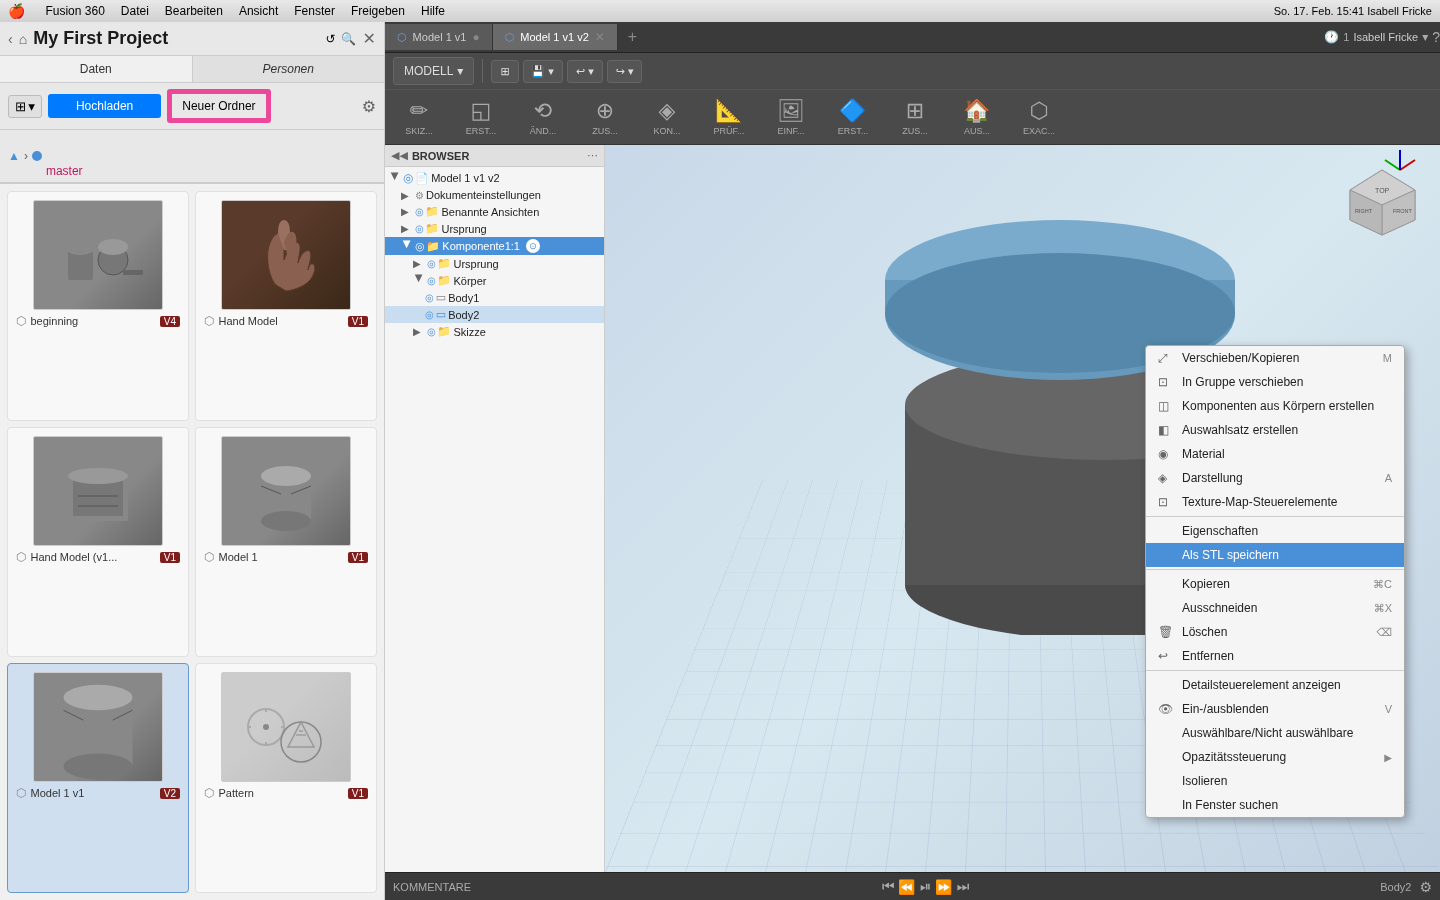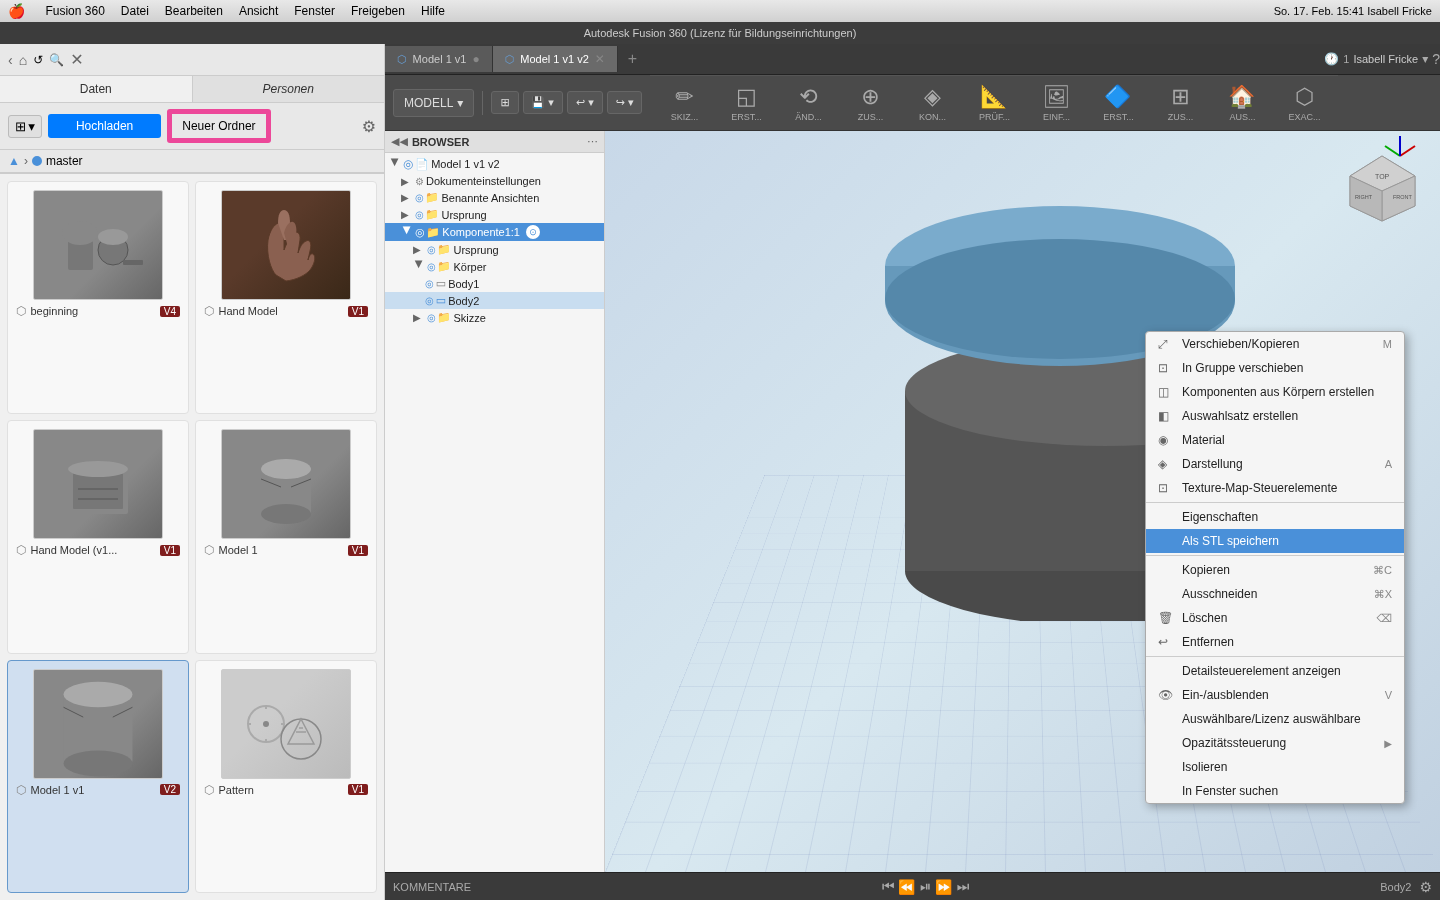--- a/index.html
+++ b/index.html
@@ -106,21 +106,21 @@
       align-items: center;
       padding: 4px 8px;
       background: #e8e8e8;
       border-top: 1px solid #ccc;
       border-bottom: 1px solid #ccc;
       gap: 4px;
       font-size: 12px;
     }
     .breadcrumb-icon { color: #4a90d9; font-size: 12px; }
     .breadcrumb-sep { color: #666; }
-    .breadcrumb-item { color: #000000; cursor: pointer; display: flex; align-items: center; gap: 3px; }
+    .breadcrumb-item { color: #be185d; cursor: pointer; display: flex; align-items: center; gap: 3px; margin-top: 30px; }
     .breadcrumb-dot { width: 10px; height: 10px; border-radius: 50%; background: #4a90d9; border: 2px solid #4a90d9; display: inline-block; }
 
     
     .files-grid {
       flex: 1;
       display: grid;
       grid-template-columns: 1fr 1fr;
       gap: 0;
       overflow-y: auto;
       padding: 4px;
@@ -165,21 +165,21 @@
     .version-badge { font-size: 10px; background: #7f1d1d; color: white; border-radius: 2px; padding: 0 4px; }
 
     
     .right-panel { flex: 1; display: flex; flex-direction: column; background: #2a2a2a; }
 
     
     .fusion-toolbar {
       background: #4a4a4a;
       border-bottom: 1px solid #333;
       display: flex;
-      flex-direction: row;
+      flex-direction: column;
     }
 
     
     .tab-bar {
       display: flex;
       align-items: center;
       background: #3a3a3a;
       padding: 0;
       border-bottom: 1px solid #222;
     }
@@ -414,31 +414,29 @@
   <span class="menu-item">Fenster</span>
   <span class="menu-item">Freigeben</span>
   <span class="menu-item">Hilfe</span>
   <div class="right-items">
     <span>So. 17. Feb.  15:41   Isabell Fricke</span>
   </div>
 </div>
 
 <div class="app-container">
 
-  <div class="titlebar">
-    <span>Autodesk Fusion 360 (Lizenz für Bildungseinrichtungen)</span>
-  </div>
 
   <div class="content-area">
 
     <div class="left-panel">
       <div class="left-header">
         <div class="left-header-top">
           <span class="nav-arrow">‹</span>
           <span class="home-icon">⌂</span>
+          <span class="project-title">My First Project</span>
           <div class="header-actions">
             <span>↺</span>
             <span>🔍</span>
             <button class="close-panel-btn">✕</button>
           </div>
         </div>
 
         <div class="tab-row">
           <button class="tab-btn active">Daten</button>
           <button class="tab-btn">Personen</button>
@@ -859,21 +857,21 @@
             </div>
 
             <div class="ctx-item">
               <span class="ctx-icon">👁</span>
               <span class="ctx-label">Ein-/ausblenden</span>
               <span class="ctx-shortcut">V</span>
             </div>
 
             <div class="ctx-item">
               <span class="ctx-icon"></span>
-              <span class="ctx-label">Auswählbare/Lizenz auswählbare</span>
+              <span class="ctx-label">Auswählbare/Nicht auswählbare</span>
             </div>
 
             <div class="ctx-item">
               <span class="ctx-icon"></span>
               <span class="ctx-label">Opazitätssteuerung</span>
               <span class="ctx-arrow">▶</span>
             </div>
 
             <div class="ctx-item">
               <span class="ctx-icon"></span>

